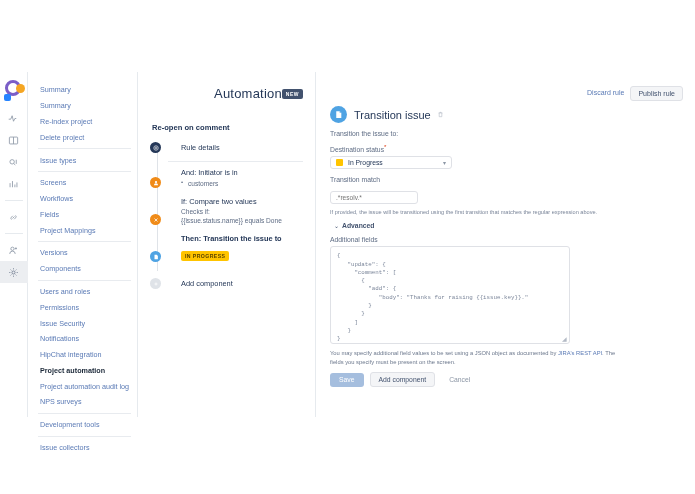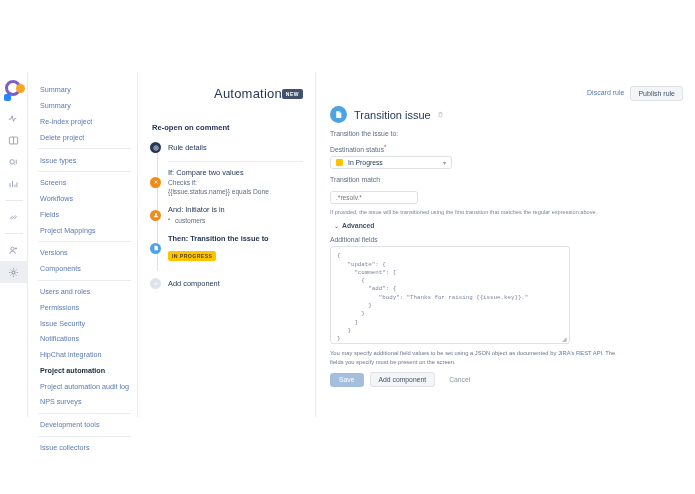--- a/index.html
+++ b/index.html
@@ -100,22 +100,22 @@
   .rule-name {
     font-size: 7.6px; font-weight: bold; color: #253858;
     margin: 22px 0 2px 2px;
   }
   .steps { position: relative; margin-top: 6px; }
   .vline {
     position: absolute; left: 7px; top: 6px; bottom: 22px;
     width: 1px; background: #dfe3e8;
   }
   .step {
-    position: relative; display: flex; align-items: center;
-    padding: 4px 0 4px 0; margin-bottom: 1px;
+    position: relative; display: flex; align-items: flex-end;
+    padding: 4px 0 4px 0; margin-bottom: 1px; gap: 13px;
   }
   .dot {
     width: 11px; height: 11px; border-radius: 50%;
     flex: 0 0 11px; margin-right: 7px; margin-top: 0px;
     position: relative; z-index: 2;
     display: flex; align-items: center; justify-content: center;
     color: #fff; font-size: 5px;
   }
   .dot.navy   { background: #253858; }
   .dot.green  { background: #4caf50; }
@@ -358,41 +358,41 @@
         </div>
         <div class="step-body">
           <div class="step-title">Rule details</div>
         </div>
       </div>
       <div class="hr-step"></div>
 
 
       <div class="step">
         <div class="dot orange">
+          <svg width="6" height="6" viewBox="0 0 16 16" fill="#ffffff">
+              <circle cx="8" cy="5.5" r="3"></circle>
+              <path d="M2.5 14 a5.5 5.5 0 0 1 11 0z"></path>
+            </svg>
+        </div>
+        <div class="step-body">
+          <div class="step-title">And: Initiator is in</div>
+          <div class="bullet-row">customers</div>
+        </div>
+      </div>
+
+      <div class="step">
+        <div class="dot orange">
           <svg width="6" height="6" viewBox="0 0 16 16" stroke="#ffffff" stroke-width="2" fill="none">
               <path d="M4 4 L12 12 M12 4 L4 12"></path>
             </svg>
         </div>
         <div class="step-body">
           <div class="step-title">If: Compare two values</div>
           <div class="step-sub" style="white-space:pre-line">Checks if:
 {{issue.status.name}} equals Done</div>
-        </div>
-      </div>
-
-      <div class="step">
-        <div class="dot orange">
-          <svg width="6" height="6" viewBox="0 0 16 16" fill="#ffffff">
-              <circle cx="8" cy="5.5" r="3"></circle>
-              <path d="M2.5 14 a5.5 5.5 0 0 1 11 0z"></path>
-            </svg>
-        </div>
-        <div class="step-body">
-          <div class="step-title">And: Initiator is in</div>
-          <div class="bullet-row">customers</div>
         </div>
       </div>
 
       <div class="step">
         <div class="dot blue">
           <svg width="6" height="6" viewBox="0 0 16 16" fill="#ffffff">
               <path d="M4 2 H10 L13 5 V14 H4 Z"></path>
             </svg>
         </div>
         <div class="step-body">

